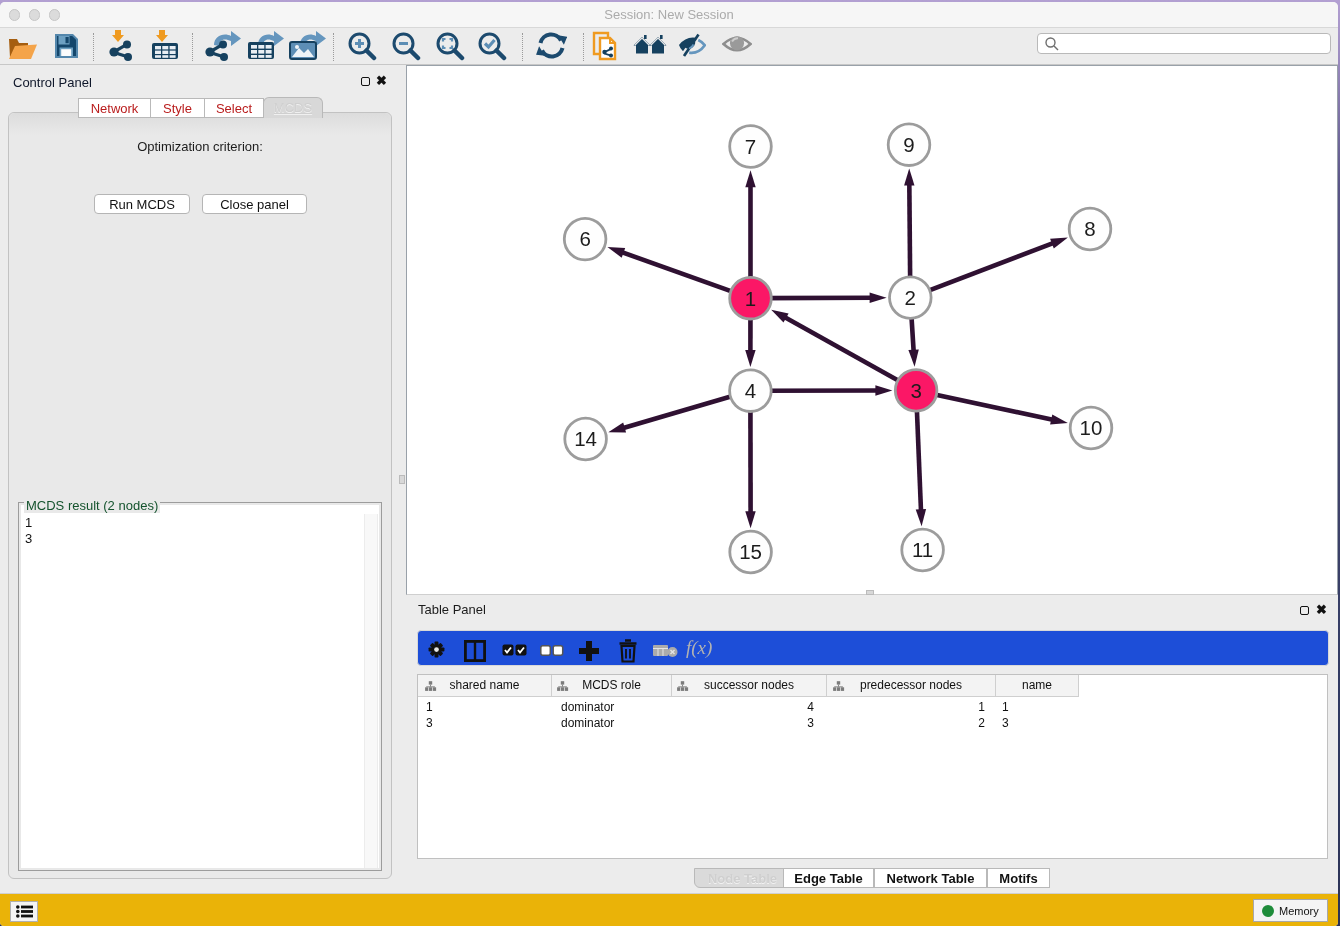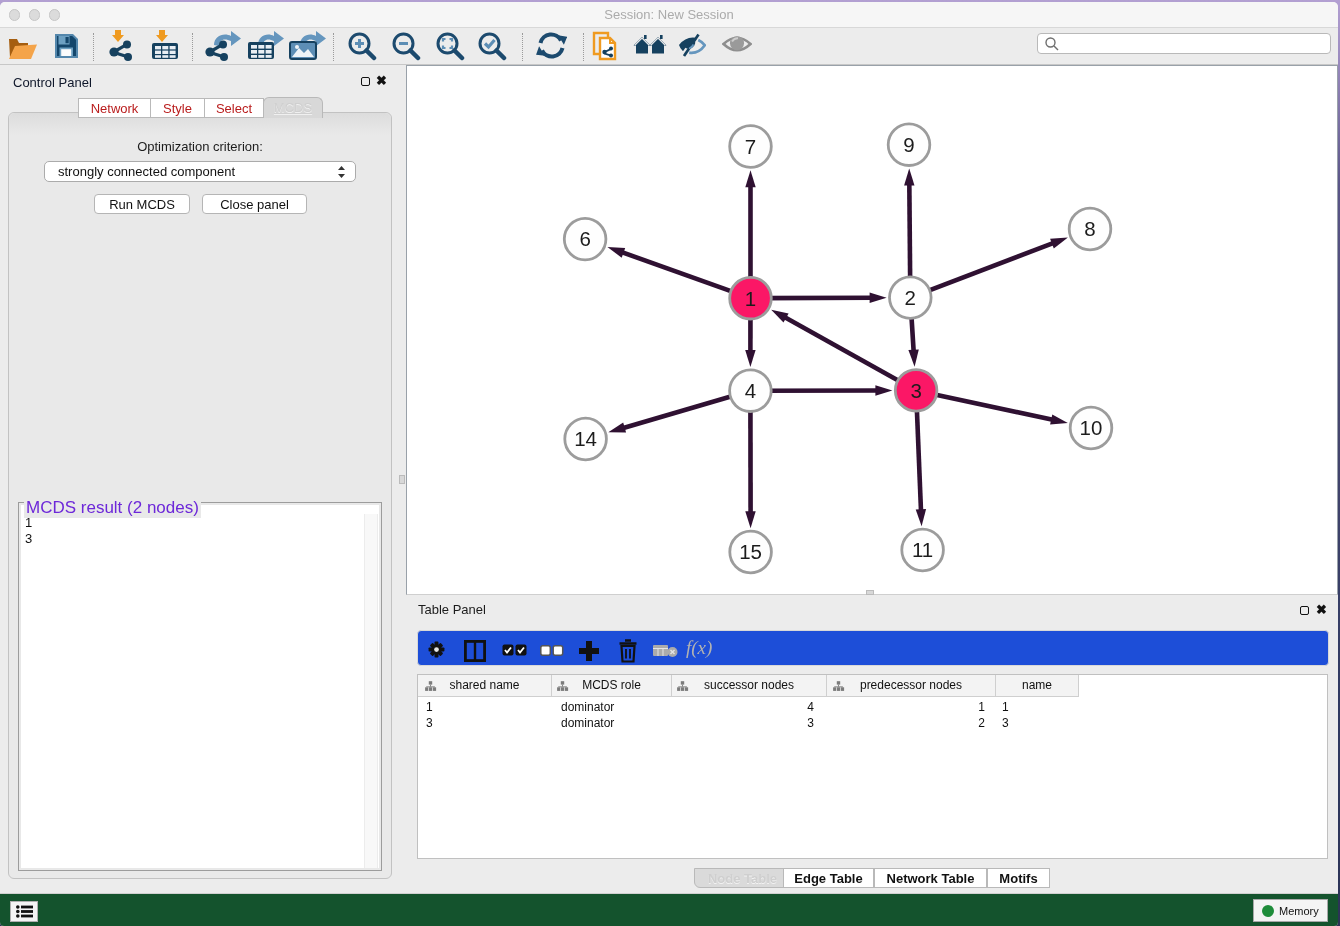--- a/index.html
+++ b/index.html
@@ -19,38 +19,38 @@
 #cp-title { position:absolute; left:13px; top:73px; font-size:13px; color:#0f172a; }
 #cp-panel { position:absolute; left:8px; top:110px; width:384px; height:767px; background:#e9e9e9; border:1px solid #c2c2c2; border-radius:6px; }
 #cp-panel::before { content:""; position:absolute; left:0; top:0; right:0; height:22px; background:linear-gradient(#dcdcdc,#e9e9e9); border-radius:6px 6px 0 0; }
 .tab { position:absolute; top:96px; height:20px; background:#fff; border:1px solid #b9b9b9; font-size:13px; color:#b91c1c; text-align:center; line-height:19px; z-index:5; }
 .tabsel { background:#d8d8d8; color:#cfcfcf; text-shadow:0 1px 0 #f0f0f0; border-radius:6px 6px 0 0; border-bottom:none; height:21px; }
 #opt-label { position:absolute; left:0px; top:137px; width:400px; text-align:center; font-size:13px; color:#1c1c1c; }
 #combo { position:absolute; left:44px; top:159px; width:312px; height:21px; background:#fff; border:1px solid #ababab; border-radius:5px; font-size:13px; color:#111; line-height:20px; padding-left:13px; }
 .btn { position:absolute; top:192px; height:20px; background:#fff; border:1px solid #b5b5b5; border-radius:4px; font-size:13px; color:#111; text-align:center; line-height:19px; }
 #mcds-box { position:absolute; left:18px; top:500px; width:364px; height:369px; border:1px solid #9c9c9c; }
 #mcds-inner { position:absolute; left:1px; top:1px; width:360px; height:365px; background:#fff; border:1px solid #e8e8e8; }
-#mcds-label { position:absolute; left:24px; top:496px; background:#e9e9e9; font-size:17px; color:#6d28d9; padding:0 2px; z-index:3; }
+#mcds-label { position:absolute; left:24px; top:496px; background:#e9e9e9; font-size:13px; color:#14532d; padding:0 2px; z-index:3; }
 #mcds-scroll { position:absolute; right:1px; top:9px; width:14px; height:354px; background:#f8f8f8; border-left:1px solid #ececec; border-right:1px solid #ececec; }
 
 #net-win { position:absolute; left:406px; top:63px; width:932px; height:530px; border:1px solid #99a1a9; border-bottom-color:#cfcfcf; background:#fff; }
 #net-titlebar { position:absolute; left:0; top:0; width:100%; height:22px; background:linear-gradient(#f3f3f3,#dfdfdf); border-bottom:1px solid #b5b5b5; }
 #net-title { position:absolute; top:4px; left:8px; width:100%; text-align:center; font-size:13px; font-weight:bold; color:#1a1a1a; }
 #graph { position:absolute; left:0.5px; top:19.8px; }
 
 #tp-title { position:absolute; left:418px; top:600px; font-size:13px; color:#1c1c1c; }
 #tp-toolbar { position:absolute; left:417px; top:628px; width:912px; height:36px; background:#1d4ed8; border:1px solid #d8d8d8; border-radius:4px; }
 #tp-table { position:absolute; left:417px; top:672px; width:911px; height:185px; background:#fff; border:1px solid #c0c0c0; }
 .th { position:absolute; top:0px; height:22px; background:#f3f3f3; border-right:1px solid #cfcfcf; border-bottom:1px solid #cfcfcf; font-size:12px; color:#111; text-align:center; line-height:21px; }
 .td { position:absolute; font-size:12px; color:#111; height:16px; line-height:16px; }
 .thicon { position:absolute; top:6px; }
 .btab { position:absolute; top:866px; height:20px; background:#fff; border:1px solid #b9b9b9; font-size:13px; font-weight:bold; color:#111; text-align:center; line-height:19px; }
 .btabsel { background:#dadada; color:#cfcfcf; text-shadow:0 1px 0 #f2f2f2; border-radius:0 0 6px 6px; }
 
-#statusbar { position:absolute; left:0; top:891px; width:100%; height:33px; background:#14532d; border-top:1px solid #d0d0d0; }
+#statusbar { position:absolute; left:0; top:891px; width:100%; height:33px; background:#eab308; border-top:1px solid #d0d0d0; }
 #list-btn { position:absolute; left:10px; top:7px; width:28px; height:21px; background:#f4f4f4; border:1px solid #b0b0b0; }
 #mem-btn { position:absolute; right:10px; top:5px; width:75px; height:23px; background:#f4f4f4; border:1px solid #a8a8a8; font-size:11px; color:#111; }
 </style>
 </head>
 <body>
 <div id="win">
   <div id="titlebar">
     <div class="tl" style="left:8.5px"></div>
     <div class="tl" style="left:28.5px"></div>
     <div class="tl" style="left:48.5px"></div>
@@ -206,23 +206,20 @@
 
   <div id="cp-title">Control Panel</div>
   <div id="cp-float" style="position:absolute;left:361px;top:75px;width:9px;height:9px;border:1.5px solid #111;border-radius:2px;"></div>
   <div id="cp-close" style="position:absolute;left:376px;top:71px;font-size:13px;font-weight:bold;color:#111;">✖</div>
   <div id="cp-panel"></div>
   <div class="tab" style="left:78px; width:73px;">Network</div>
   <div class="tab" style="left:150px; width:55px;">Style</div>
   <div class="tab" style="left:204px; width:60px;">Select</div>
   <div class="tab tabsel" style="left:263px; width:60px; top:95px; height:21px;text-decoration:underline;">MCDS</div>
   <div id="opt-label">Optimization criterion:</div>
-  <div id="combo">strongly connected component<svg width="9" height="14" viewBox="0 0 9 14" style="position:absolute;right:9px;top:3px;">
-        <path d="M1 5 L4.5 1 L8 5 Z M1 9 L4.5 13 L8 9 Z" fill="#333"></path>
-      </svg></div>
   <div class="btn" style="left:94px; width:96px;">Run MCDS</div>
   <div class="btn" style="left:202px; width:105px;">Close panel</div>
   <div id="mcds-box">
       <div id="mcds-inner">
     <div style="position:absolute;left:4px;top:10px;font-size:13px;color:#111;">1</div>
     <div style="position:absolute;left:4px;top:26px;font-size:13px;color:#111;">3</div>
     <div id="mcds-scroll"></div>
   </div>
     </div>
   <div id="mcds-label">MCDS result (2 nodes)</div>

